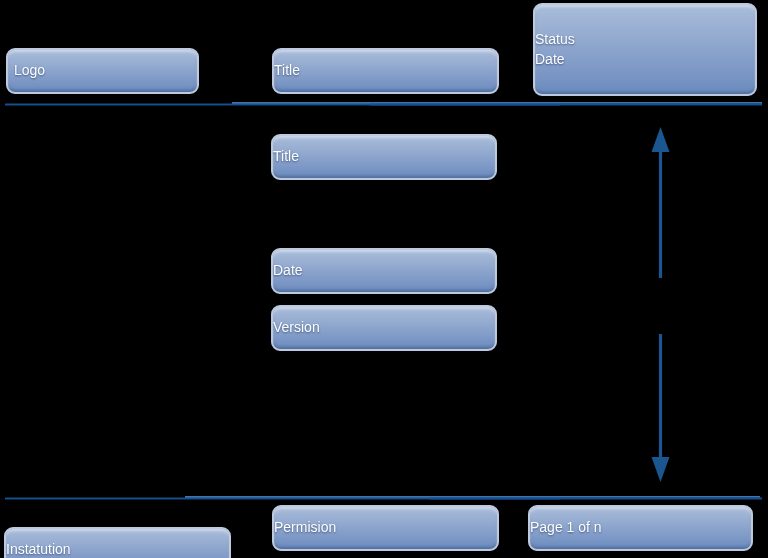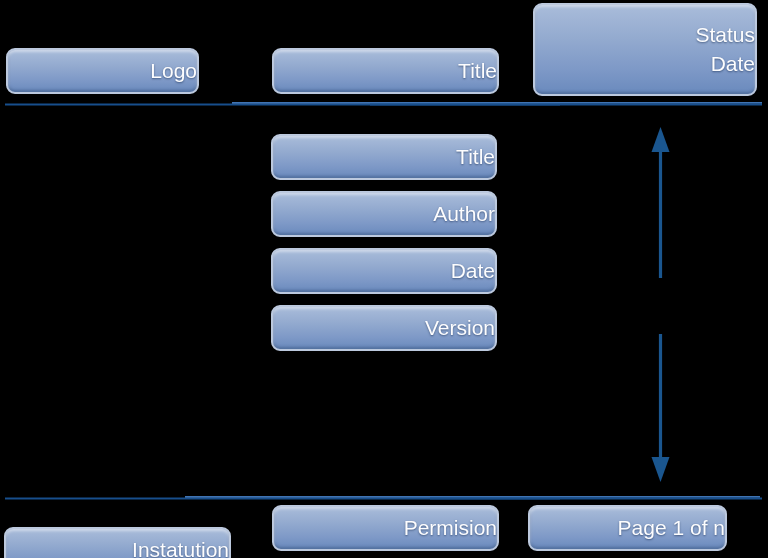--- a/index.html
+++ b/index.html
@@ -19,41 +19,41 @@
     box-sizing: border-box;
     border-radius: 9px;
     border: 2px solid #bcc9de;
     background: linear-gradient(180deg, #a9bcda 0%, #93aacf 38%, #7e99c7 72%, #6a8abd 100%);
     box-shadow: inset 0 2px 3px rgba(255,255,255,0.45),
                 inset 0 -2px 3px rgba(30,55,95,0.35),
                 2px 3px 4px rgba(0,0,0,0.6);
     color: #fdfdfe;
     display: flex;
     flex-direction: column;
-    align-items: flex-end;
+    align-items: flex-start;
     justify-content: center;
-    font-size: 21px;
+    font-size: 14px;
     text-shadow: 0 1px 2px rgba(15,35,70,0.55);
     text-align: center;
     line-height: 1.38;
   }
   
-  .logo-box       { left: 6px;   top: 48px;  width: 193px; height: 46px; }
+  .logo-box       { left: 6px;   top: 48px;  width: 193px; height: 46px; padding-left: 6px; }
   .title-top-box  { left: 272px; top: 48px;  width: 227px; height: 46px; }
   .status-box     { left: 533px; top: 3px;   width: 224px; height: 93px; }
   
   .mid-title      { left: 271px; top: 134px; width: 226px; height: 46px; }
   .mid-author     { left: 271px; top: 191px; width: 226px; height: 46px; }
   .mid-date       { left: 271px; top: 248px; width: 226px; height: 46px; }
   .mid-abstract   { left: 271px; top: 305px; width: 226px; height: 46px; }
   .mid-toc        { left: 236px; top: 362px; width: 301px; height: 46px; }
   
   .institution-box{ left: 4px;   top: 527px; width: 227px; height: 46px; }
   .permission-box { left: 272px; top: 505px; width: 227px; height: 46px; }
-  .page-box       { left: 528px; top: 505px; width: 199px; height: 46px; }
+  .page-box       { left: 528px; top: 505px; width: 225px; height: 46px; }
 
   .overlay {
     position: absolute;
     left: 0; top: 0;
     width: 768px; height: 558px;
     pointer-events: none;
   }
 </style>
 </head>
 <body>
@@ -66,23 +66,20 @@
   <div class="node title-top-box">
     <span>Title</span>
   </div>
   <div class="node status-box">
     <span>Status</span>
     <span>Date</span>
   </div>
 
   <div class="node mid-title">
     <span>Title</span>
-  </div>
-  <div class="node mid-author">
-    <span>Author</span>
   </div>
   <div class="node mid-date">
     <span>Date</span>
   </div>
   <div class="node mid-abstract">
     <span>Version</span>
   </div>
 
   <div class="node institution-box">
     <span>Instatution</span>

